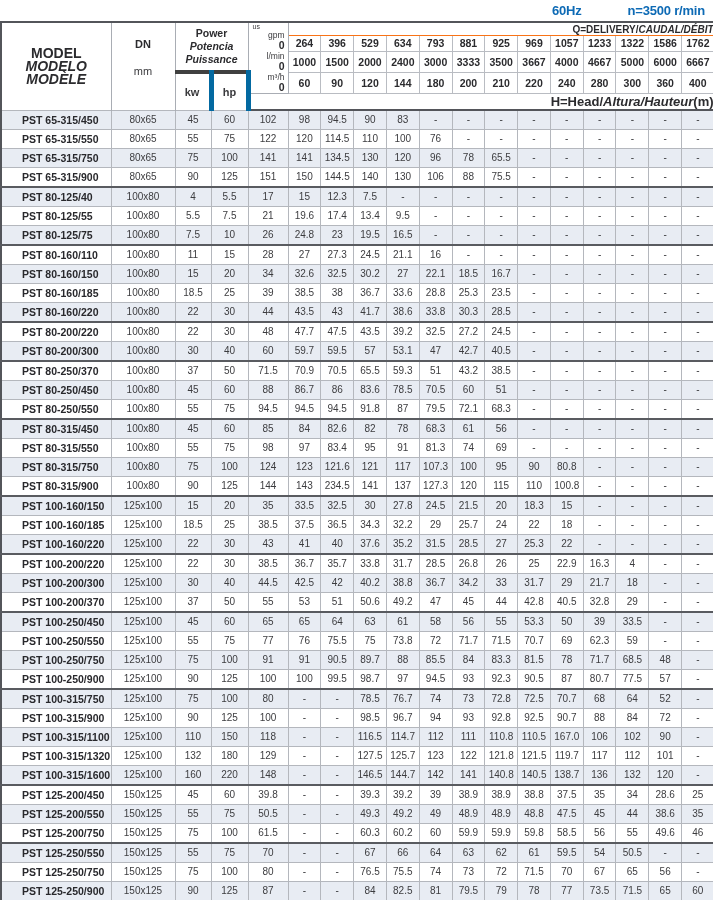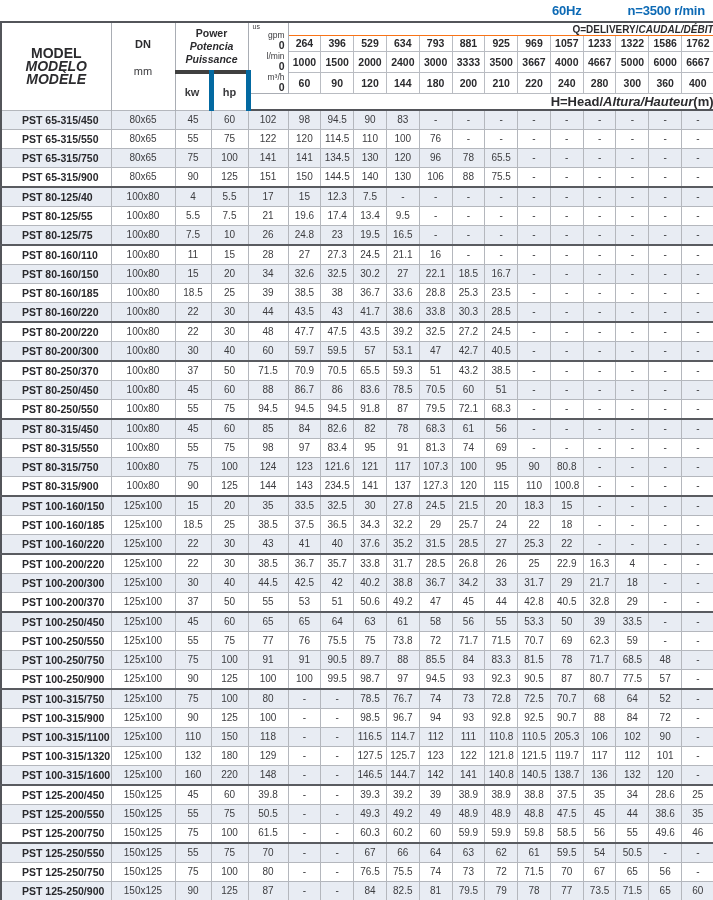--- a/index.html
+++ b/index.html
@@ -830,21 +830,21 @@
           <td class="num">150</td>
           <td class="val">118</td>
           <td class="val">-</td>
           <td class="val">-</td>
           <td class="val">116.5</td>
           <td class="val">114.7</td>
           <td class="val">112</td>
           <td class="val">111</td>
           <td class="val">110.8</td>
           <td class="val">110.5</td>
-          <td class="val">205.3</td>
+          <td class="val">167.0</td>
           <td class="val">106</td>
           <td class="val">102</td>
           <td class="val">90</td>
           <td class="val">-</td>
         </tr>
         <tr>
           <td class="model">PST 100-315/1320</td>
           <td class="dn">125x100</td>
           <td class="num">132</td>
           <td class="num">180</td>

